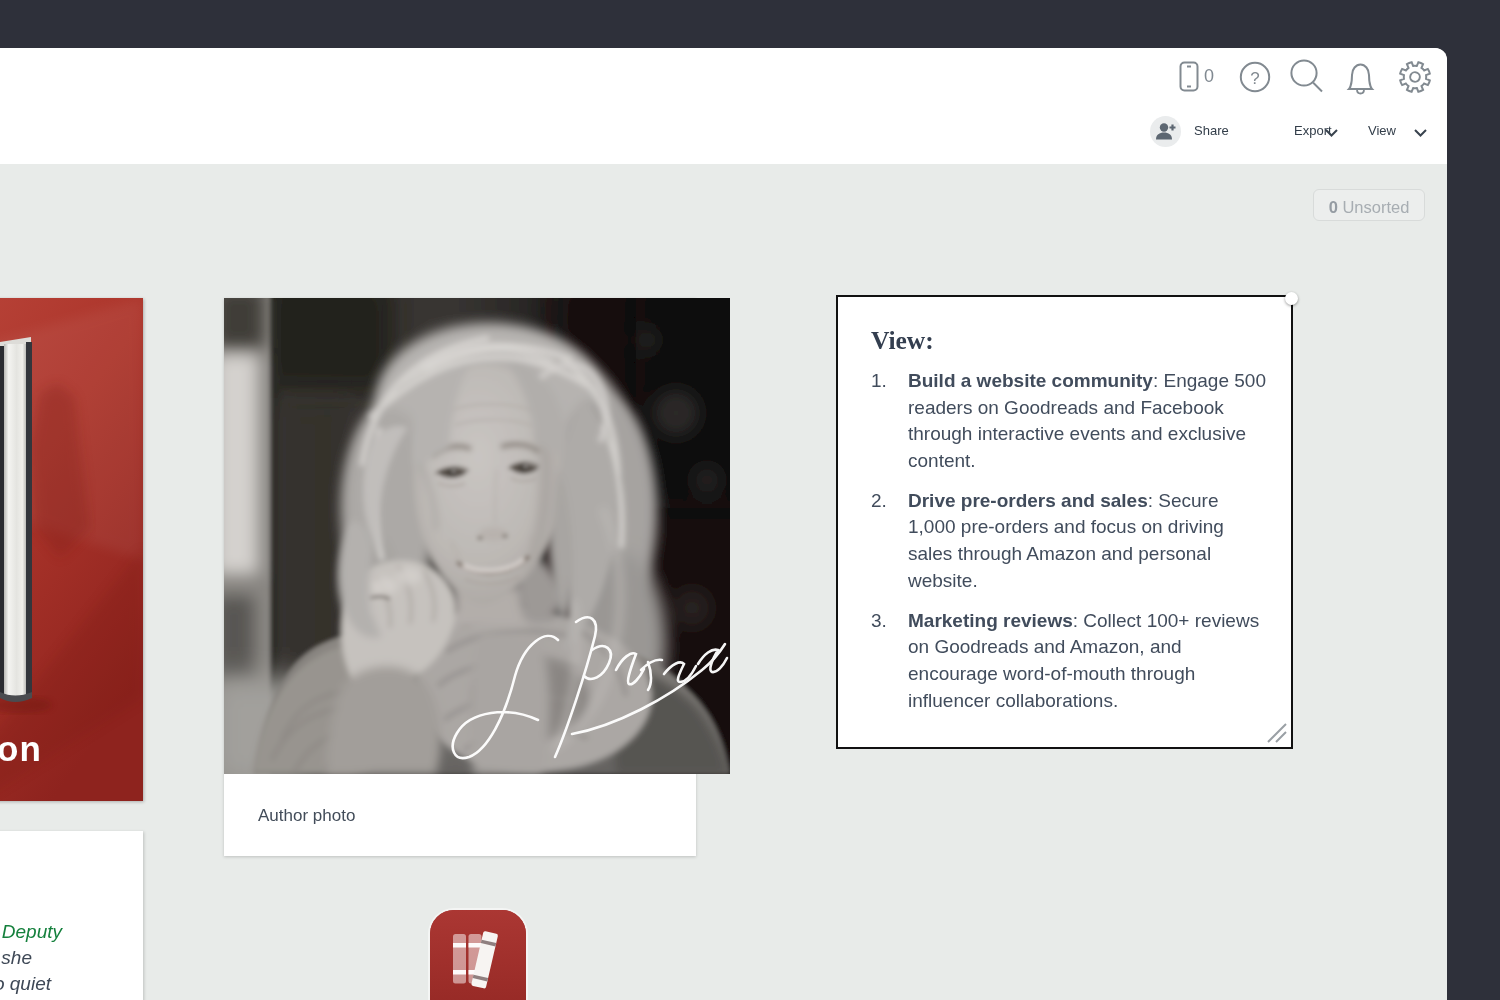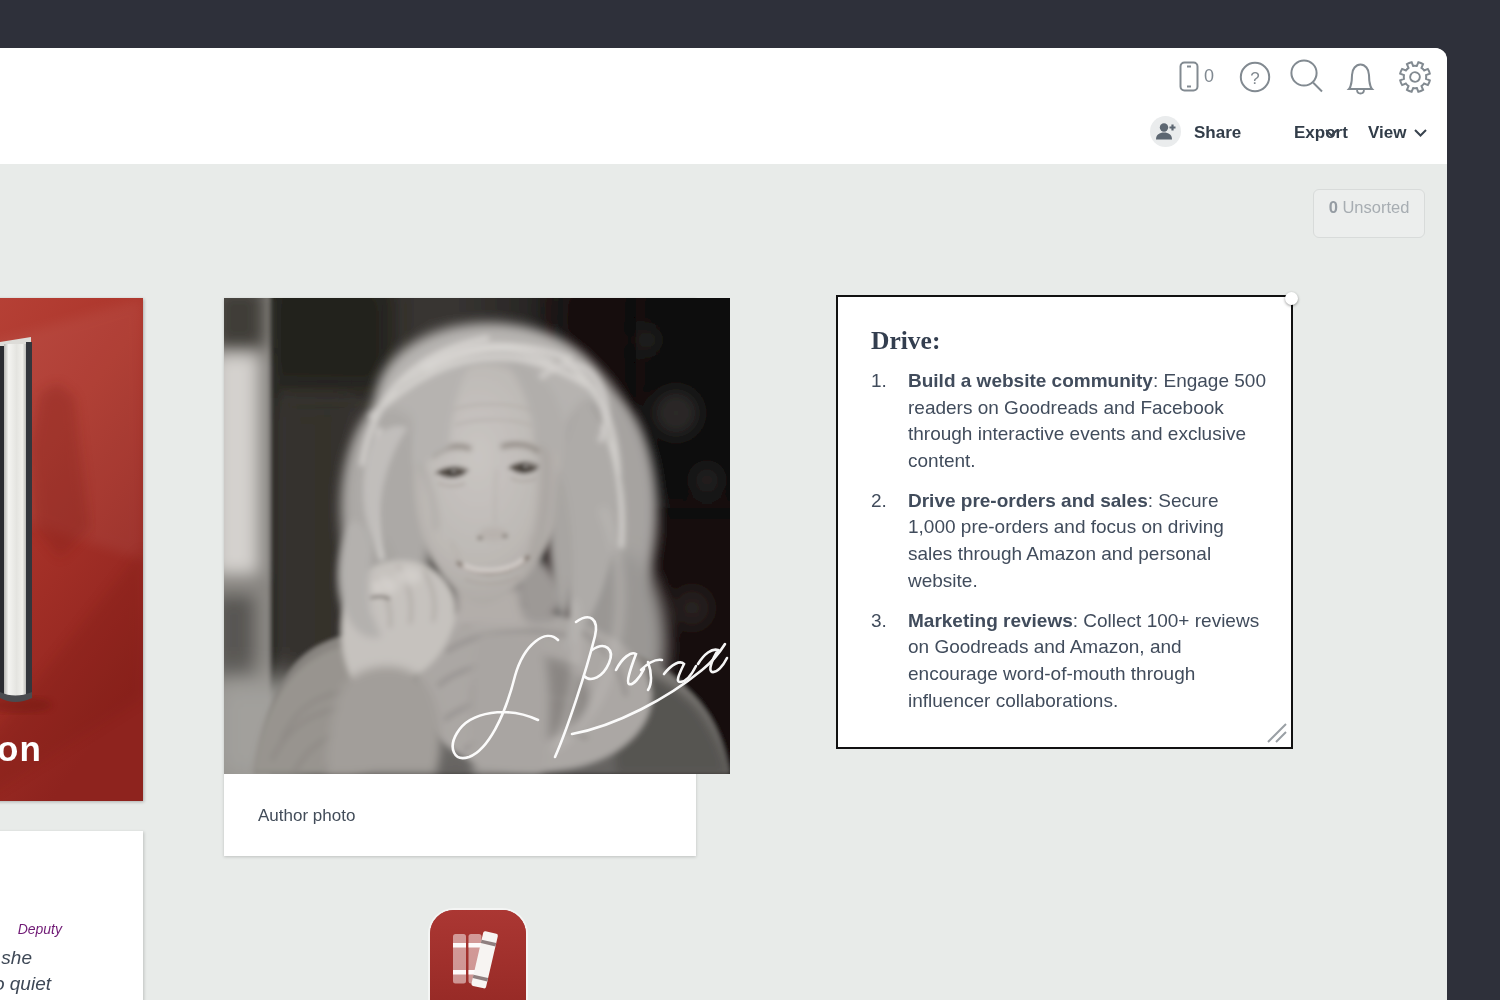--- a/index.html
+++ b/index.html
@@ -3,23 +3,23 @@
 <meta charset="utf-8">
 <style>
   * { margin:0; padding:0; box-sizing:border-box; }
   html,body { width:1500px; height:1000px; overflow:hidden; background:#2e303a; font-family:"Liberation Sans",sans-serif; }
   .window { position:absolute; left:0; top:48px; width:1447px; height:952px; background:#e8ebe9; border-top-right-radius:12px; overflow:hidden; }
   .header { position:absolute; left:0; top:0; width:1447px; height:116px; background:#ffffff; }
   .stage { position:absolute; left:0; top:-48px; width:1447px; height:1048px; }
   .title { position:absolute; left:285px; top:107px; font-family:"Liberation Serif",serif; font-weight:bold; font-size:33.5px; color:#333d4f; }
   .zero { position:absolute; left:1204px; top:66px; font-size:18px; color:#808991; }
   .avatar { position:absolute; left:1150px; top:116px; width:31px; height:31px; border-radius:50%; background:#eaeced; }
-  .menu-text { position:absolute; top:123px; font-size:17px; color:#323d49;font-weight:bold; }
-
-  .unsorted { position:absolute; left:1313px; top:189px; width:112px; height:49px; background:#eceeed; border:1px solid #d8dbda; border-radius:6px; font-size:16.5px; line-height:35px; text-align:center; color:#a7adb2; }
+  .menu-text { position:absolute; top:123px; font-size:13px; color:#323d49; }
+
+  .unsorted { position:absolute; left:1313px; top:189px; width:112px; height:32px; background:#eceeed; border:1px solid #d8dbda; border-radius:6px; font-size:16.5px; line-height:35px; text-align:center; color:#a7adb2; }
   .unsorted b { color:#959ca3; font-weight:bold; }
 
   .redcard { position:absolute; left:-60px; top:298px; width:203px; height:503px; box-shadow:1px 1px 3px rgba(0,0,0,0.25); overflow:hidden; background:#a93328; }
 
   .quotecard { position:absolute; left:-160px; top:831px; width:303px; height:217px; background:#fff; box-shadow:1px 1px 3px rgba(0,0,0,0.18); overflow:hidden; }
 
   .photocard { position:absolute; left:224px; top:298px; width:472px; height:558px; background:#fff; box-shadow:0 1px 3px rgba(0,0,0,0.18); }
   .caption { position:absolute; left:34px; top:508px; font-size:17px; color:#424c59; }
 
   .goals { position:absolute; left:836px; top:295px; width:457px; height:454px; background:#fff; border:2.5px solid #111; }
@@ -107,21 +107,21 @@
         <polygon points="60,44 91,39 91,47 60,52" fill="#dddcd8"></polygon>
         <rect x="60" y="48" width="5" height="352" fill="#2a2c31"></rect>
         <rect x="64" y="46" width="23" height="355" fill="url(#pages)"></rect>
         <rect x="86" y="44" width="6" height="356" fill="#33363c"></rect>
         <path d="M 60 400 Q 75 408 92 400 L 92 394 Q 75 401 60 394 Z" fill="#4a4c50"></path>
         <text x="57" y="463" font-family="Liberation Sans" font-weight="bold" font-size="35" fill="#ffffff" letter-spacing="1">on</text>
       </svg>
     </div>
 
     <div class="quotecard">
-      <span style="position:absolute; right:81px; top:90px; font-style:italic; font-size:14px; color:#701a75;">Deputy</span>
+      <span style="position:absolute; right:81px; top:90px; font-style:italic; font-size:19px; color:#15803d;">Deputy</span>
       <span style="position:absolute; right:111px; top:116px; font-style:italic; font-size:19px; color:#3e4856;padding-left:47px;">she</span>
       <span style="position:absolute; right:92px; top:142px; font-style:italic; font-size:19px; color:#3e4856;">o quiet</span>
     </div>
 
     <div class="photocard">
       <svg id="photo" style="position:absolute;left:0;top:0;" width="506" height="476" viewBox="0 0 506 476">
         <defs>
           <filter id="pb2" x="-50%" y="-50%" width="200%" height="200%">
               <feGaussianBlur stdDeviation="2"></feGaussianBlur>
             </filter>
@@ -254,21 +254,21 @@
           <path d="M 424 364 C 428 375 428 386 424 392 M 417 372 C 424 365 432 361 438 362"></path>
           <path d="M 440 376 C 448 366 456 362 460 366 C 454 378 452 384 456 384 C 462 384 468 376 472 368"></path>
           <path d="M 474 366 C 480 356 488 350 494 352 C 488 362 484 372 488 374 C 493 375 499 368 503 360"></path>
           <path d="M 348 436 C 392 428 444 400 478 372 C 488 364 496 354 501 346"></path>
         </g>
       </svg>
       <div class="caption">Author photo</div>
     </div>
 
     <div class="goals">
-      <h2>Drive:</h2>
+      <h2>View:</h2>
       <ol>
         <li><span class="num">1.</span><b>Build a website community</b>: Engage 500<br>readers on Goodreads and Facebook<br>through interactive events and exclusive<br>content.</li>
         <li><span class="num">2.</span><b>Drive pre-orders and sales</b>: Secure<br>1,000 pre-orders and focus on driving<br>sales through Amazon and personal<br>website.</li>
         <li><span class="num">3.</span><b>Marketing reviews</b>: Collect 100+ reviews<br>on Goodreads and Amazon, and<br>encourage word-of-mouth through<br>influencer collaborations.</li>
       </ol>
       <svg class="grip" style="position:absolute; right:3px; bottom:3px;" width="22" height="22" viewBox="0 0 22 22" stroke="#9aa0a5" stroke-width="2" fill="none">
         <path d="M 2 20 L 20 2 M 10 20 L 20 10"></path>
       </svg>
       <div class="dot" style="left:447px; top:-5px;"></div>
     </div>

